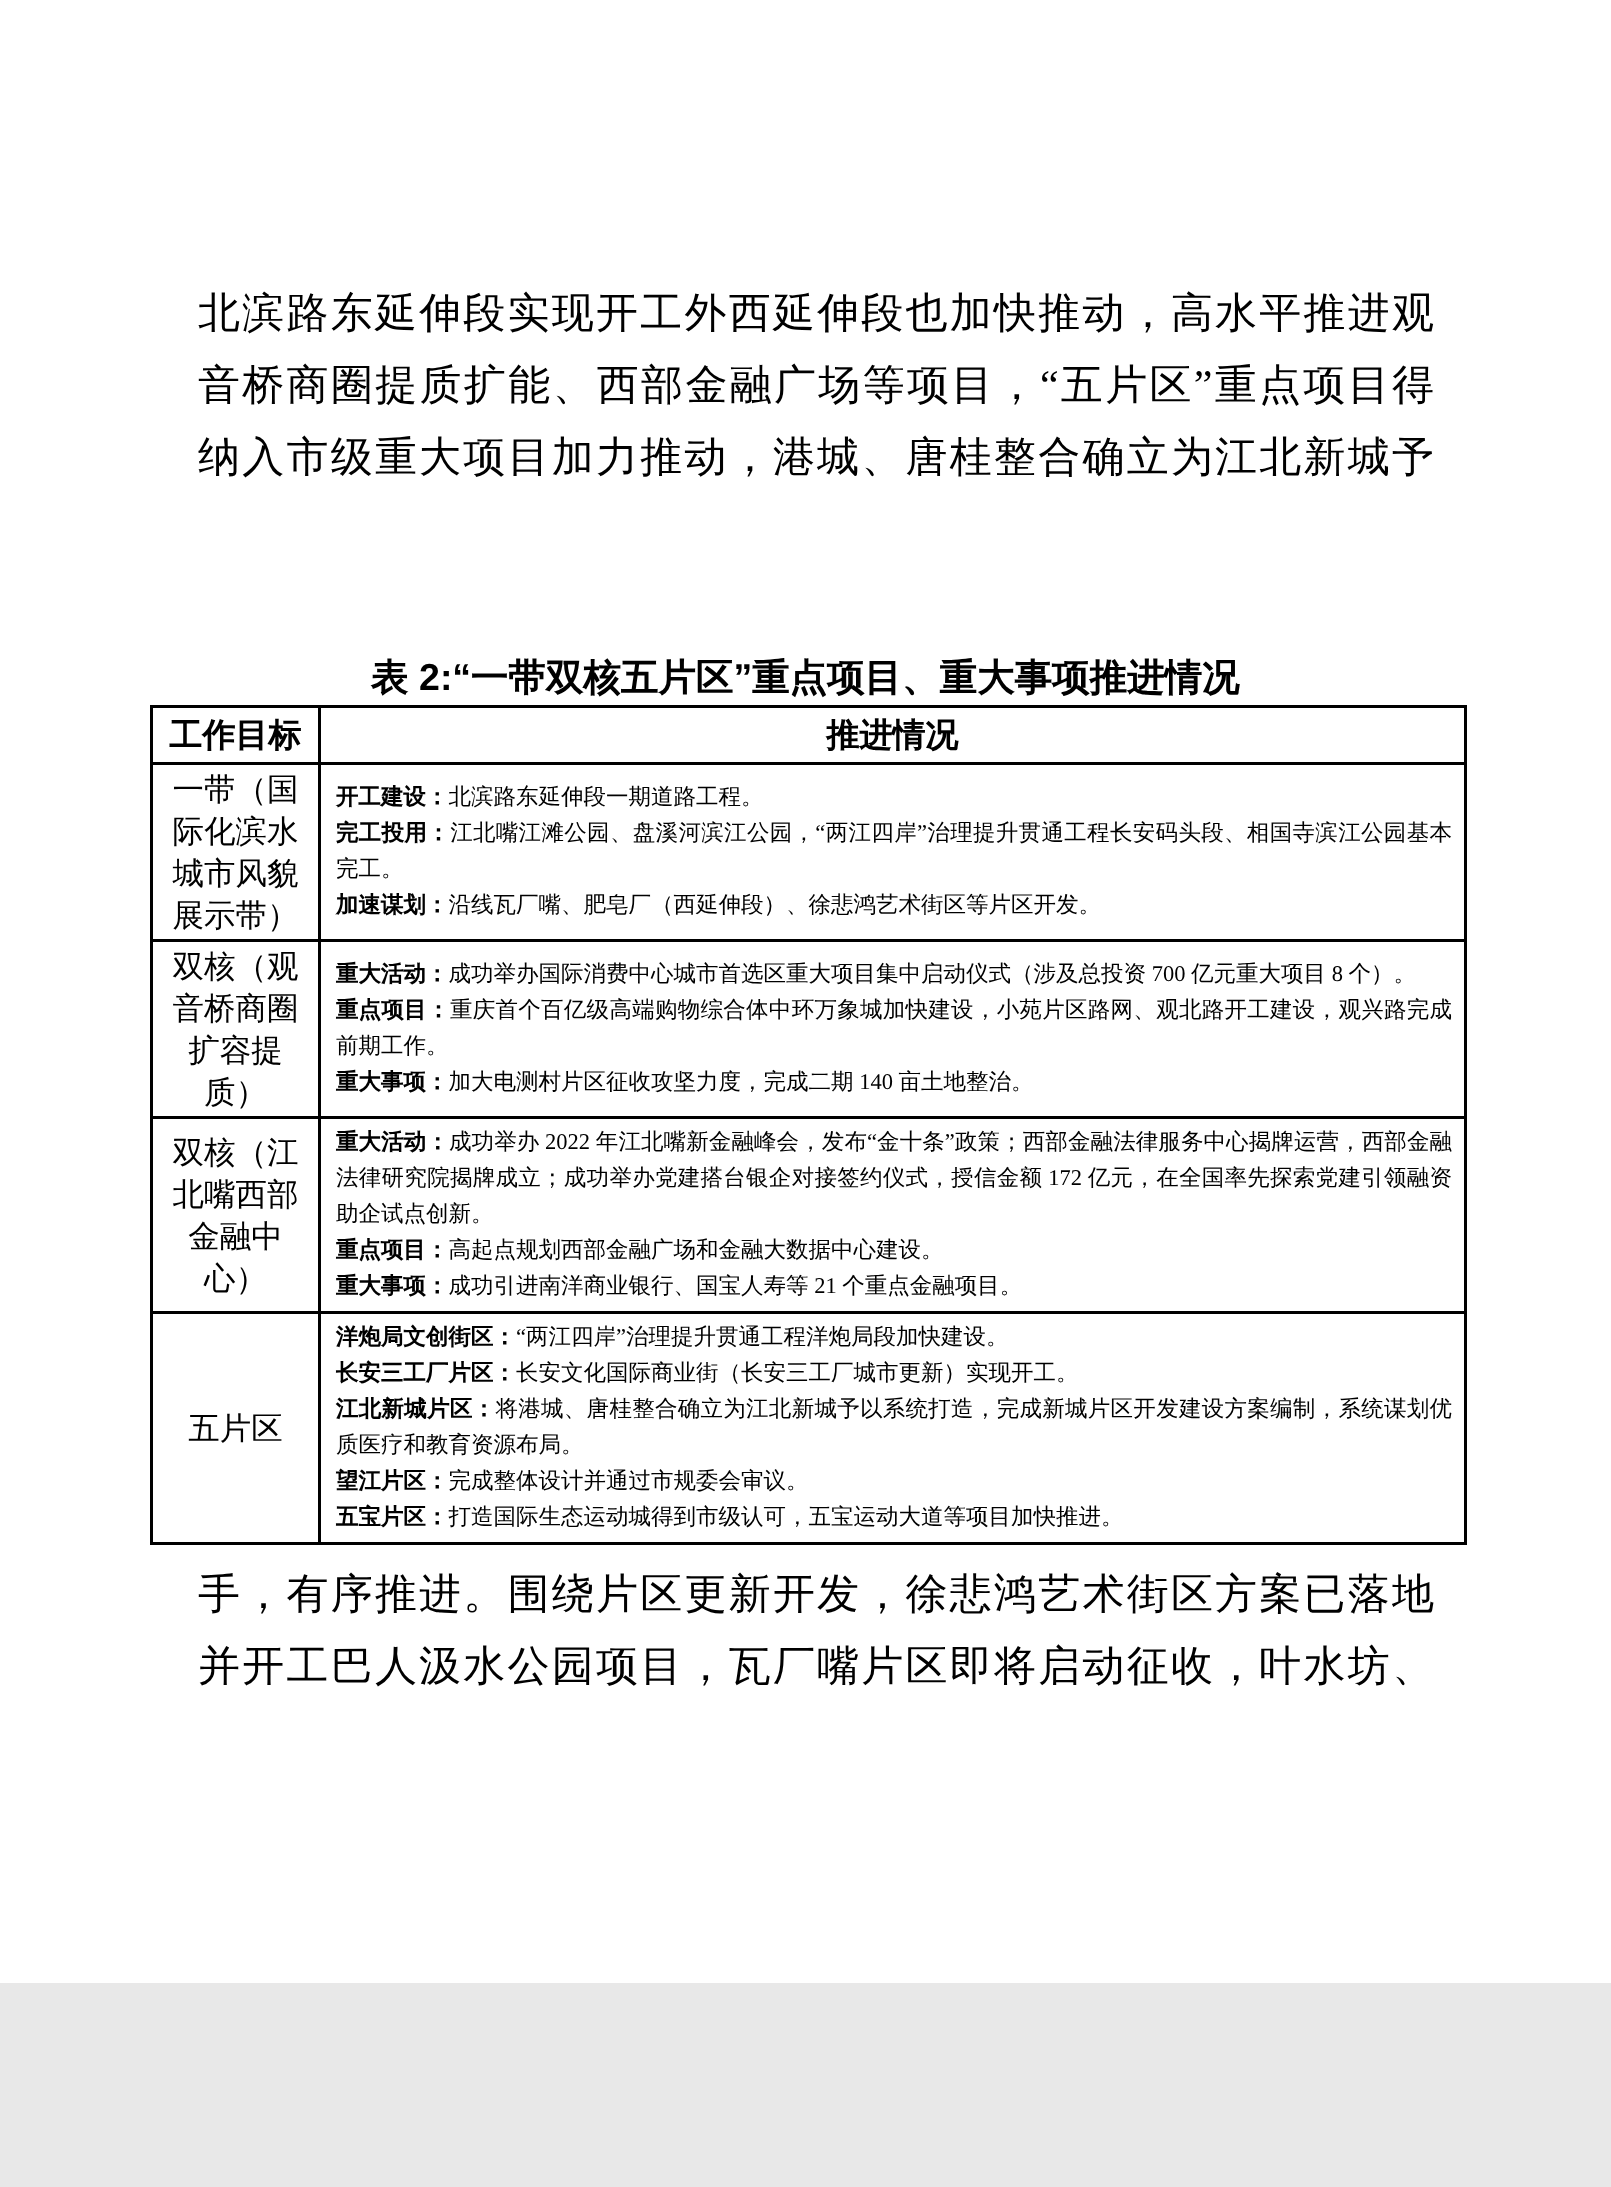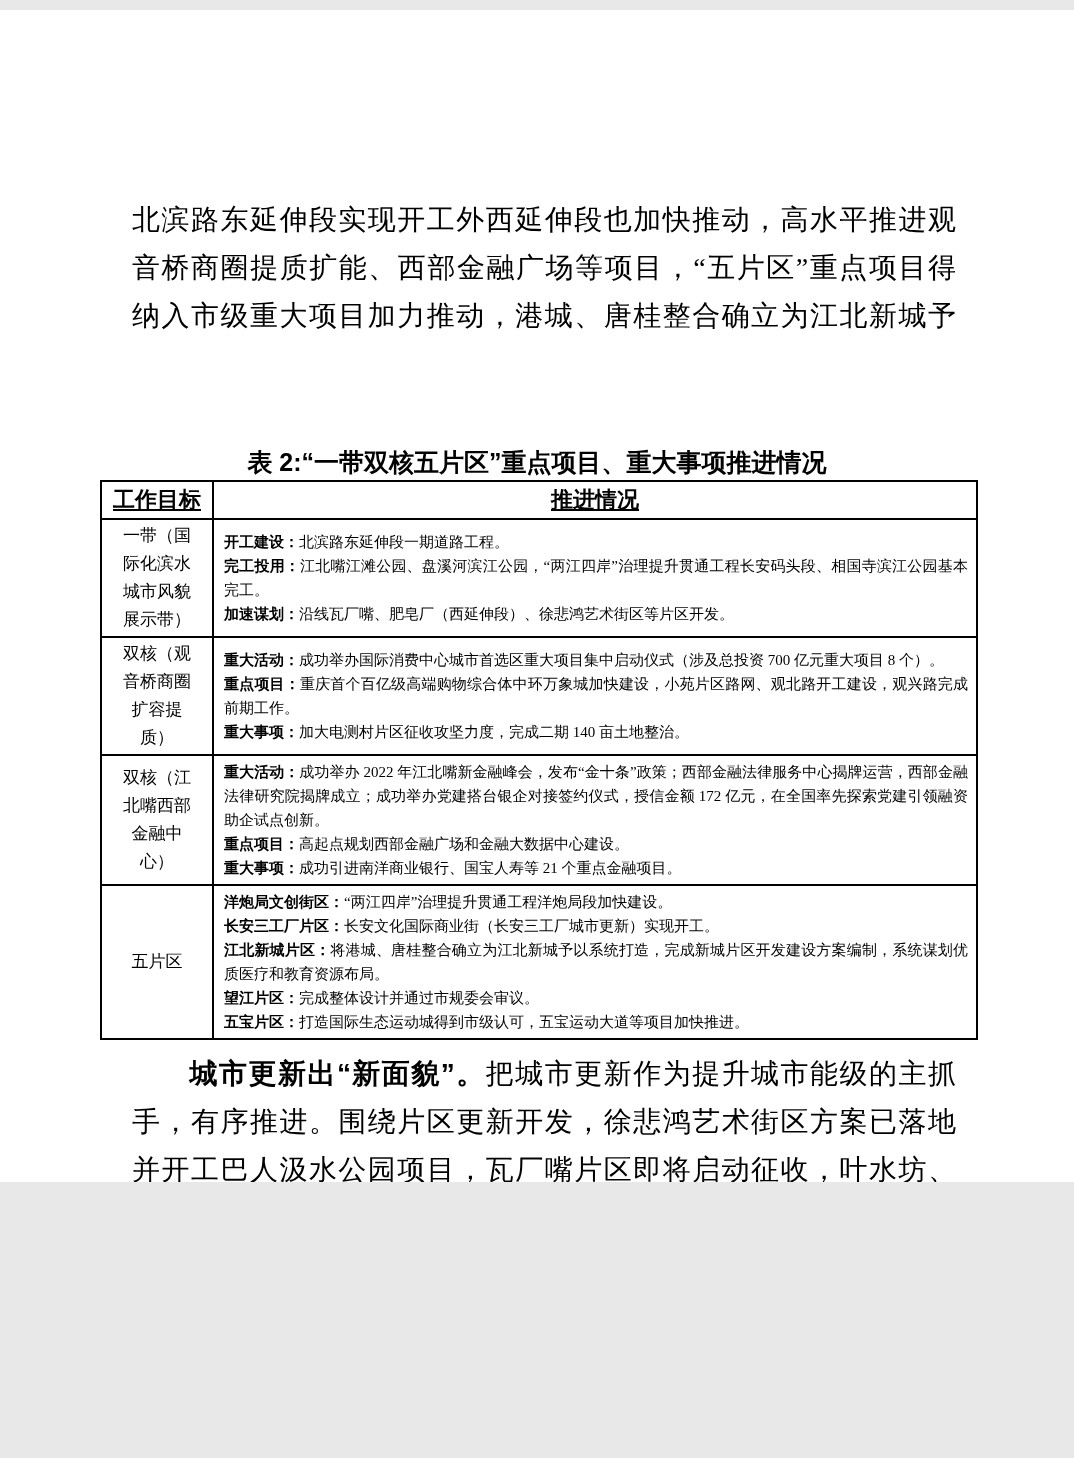--- a/index.html
+++ b/index.html
@@ -1,19 +1,19 @@
 <!DOCTYPE html>
 <html><head>
 <meta charset="utf-8">
 <style>
   html,body { margin:0; padding:0; background:#e8e8e8; }
   .page {
     position:relative;
-    width:1074px; height:1172px;
-    margin:10px auto;
+    width:1074px; height:1322px;
+    margin:0 auto;
     background:#ffffff;
     color:#000;
     font-family:"Liberation Serif","DejaVu Serif",serif;
     overflow:hidden;
   }
   
   .para {
     position:absolute;
     left:132px; width:824px;
     font-size:28px; line-height:48px;
@@ -42,26 +42,25 @@
     width:878px;
     border-collapse:collapse; table-layout:fixed;
     background:#fff;
   }
   .tbl th, .tbl td { border:2px solid #000; }
   .tbl th {
     font-family:"Liberation Sans","DejaVu Sans",sans-serif;
     font-weight:bold; font-size:22px;
     text-align:center; padding:3px 0;
     height:28px;
-    text-decoration:underline;
   }
   .goal-col { width:112px; }
   .goal-cell {
     text-align:center; vertical-align:middle;
-    font-size:17px; line-height:28px;
+    font-size:21px; line-height:28px;
     padding:2px 3px;
     font-family:Liberation Serif, serif;
   }
   .status-cell {
     vertical-align:middle;
     font-size:15px; line-height:24px;
     padding:4px 8px 4px 10px;
   }
   .item { text-align:justify; }
   .item-label {
@@ -149,20 +148,19 @@
             <div class="item"><span class="item-label">长安三工厂片区：</span><span>长安文化国际商业街（长安三工厂城市更新）实现开工。</span></div>
             <div class="item"><span class="item-label">江北新城片区：</span><span>将港城、唐桂整合确立为江北新城予以系统打造，完成新城片区开发建设方案编制，系统谋划优质医疗和教育资源布局。</span></div>
             <div class="item"><span class="item-label">望江片区：</span><span>完成整体设计并通过市规委会审议。</span></div>
             <div class="item"><span class="item-label">五宝片区：</span><span>打造国际生态运动城得到市级认可，五宝运动大道等项目加快推进。</span></div>
           </td>
         </tr>
       </tbody>
   </table>
 
   <div class="para para-bottom">
-      <div class="pline"><span class="indent"></span><span class="bold-lead">城市更新出“新面貌”。</span><span>把城市更新作为提升城市能级的主抓</span></div>
       <div class="pline"><span>手，有序推进。围绕片区更新开发，徐悲鸿艺术街区方案已落地</span></div>
       <div class="pline"><span>并开工巴人汲水公园项目，瓦厂嘴片区即将启动征收，叶水坊、</span></div>
     </div>
 
   <div class="page-num">— 9 —</div>
 
 </div>
 
 </body></html>

